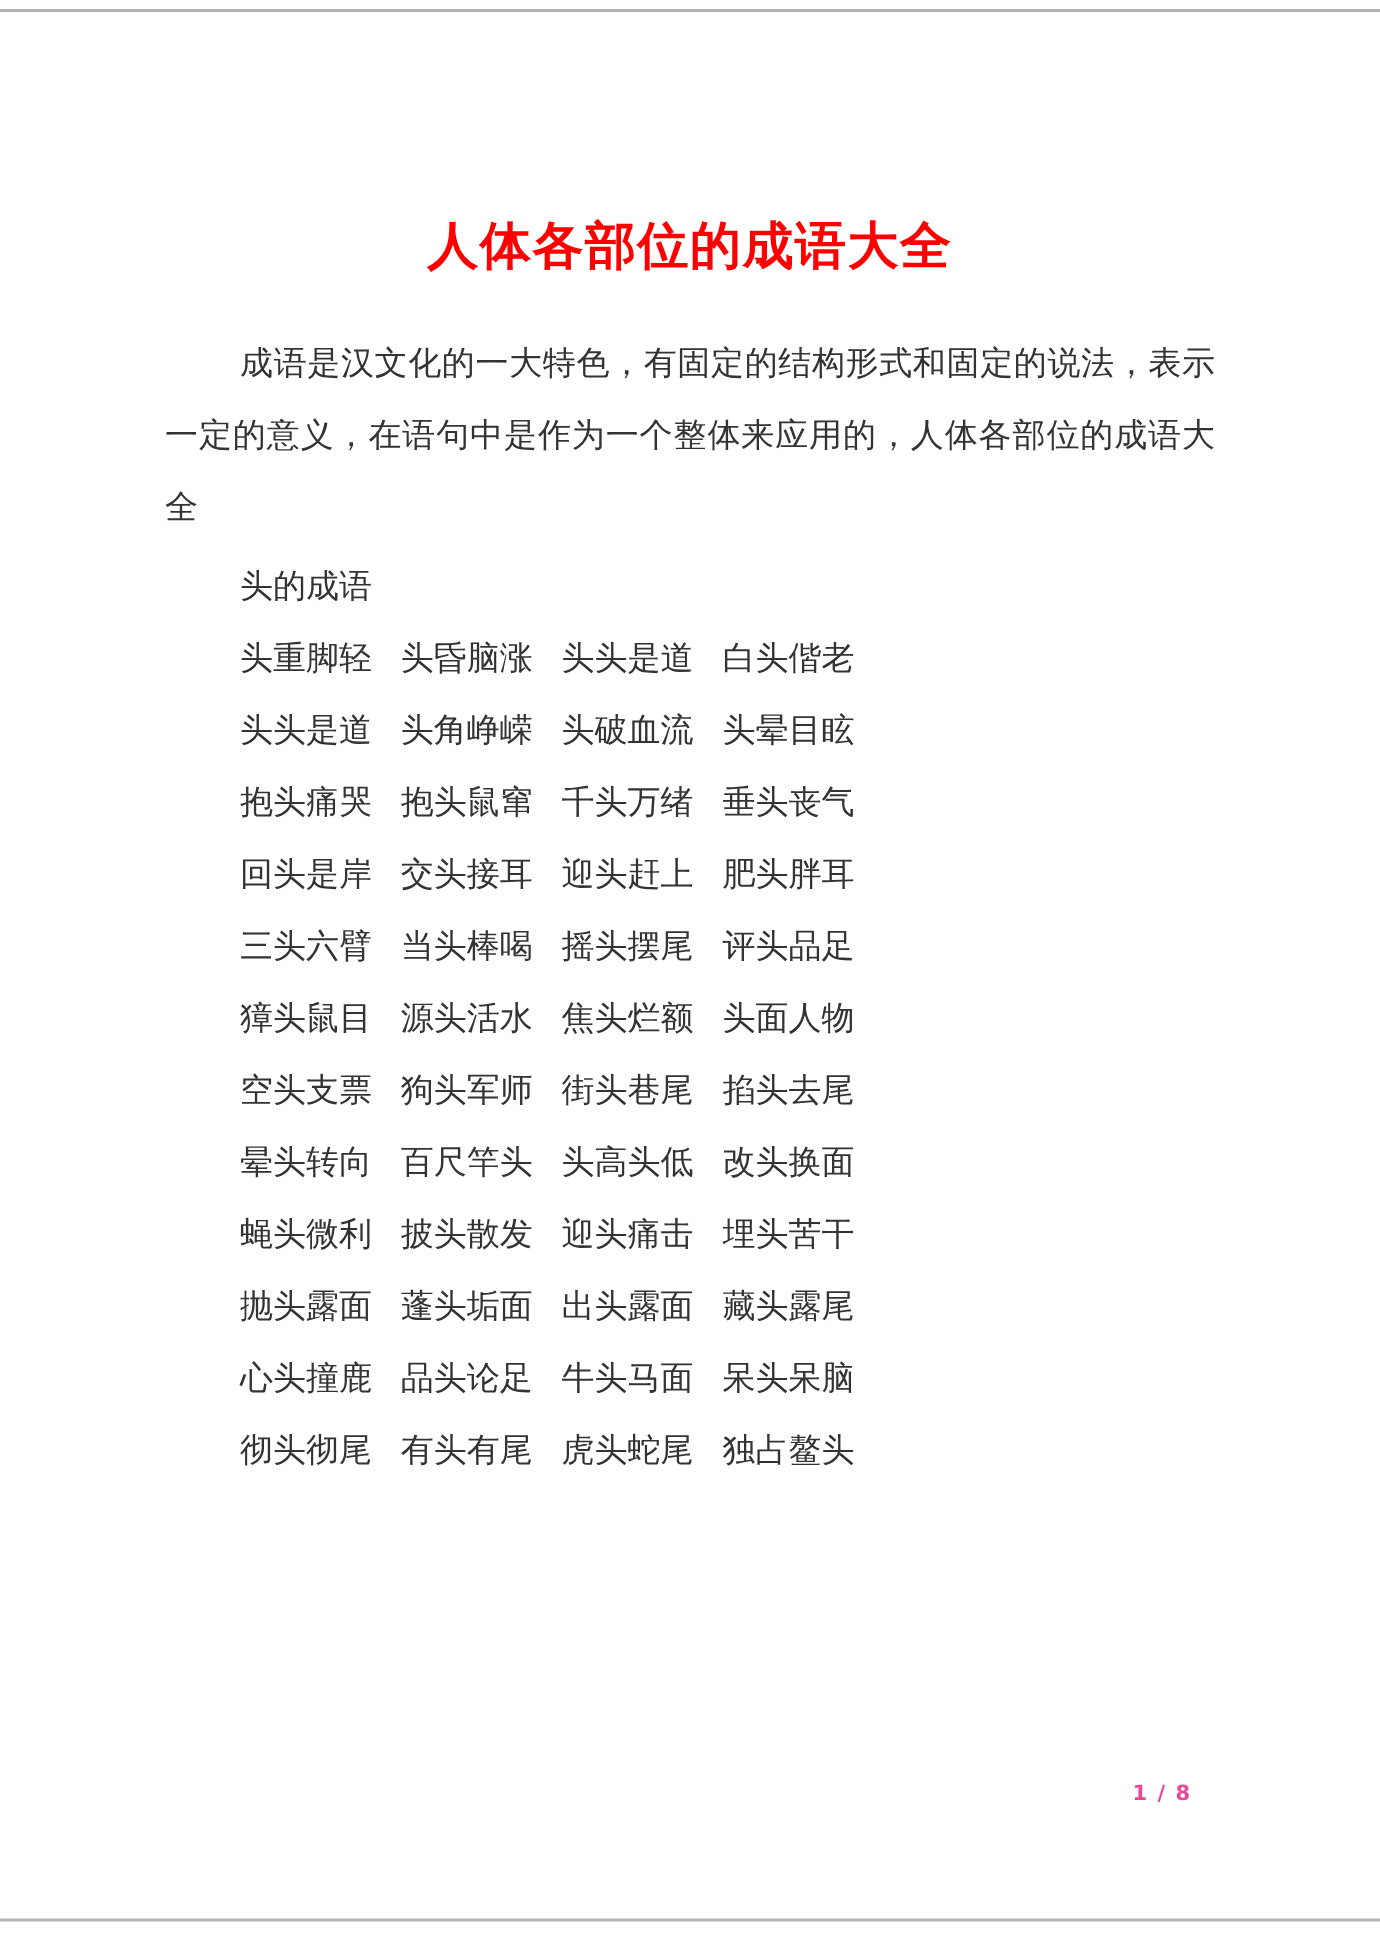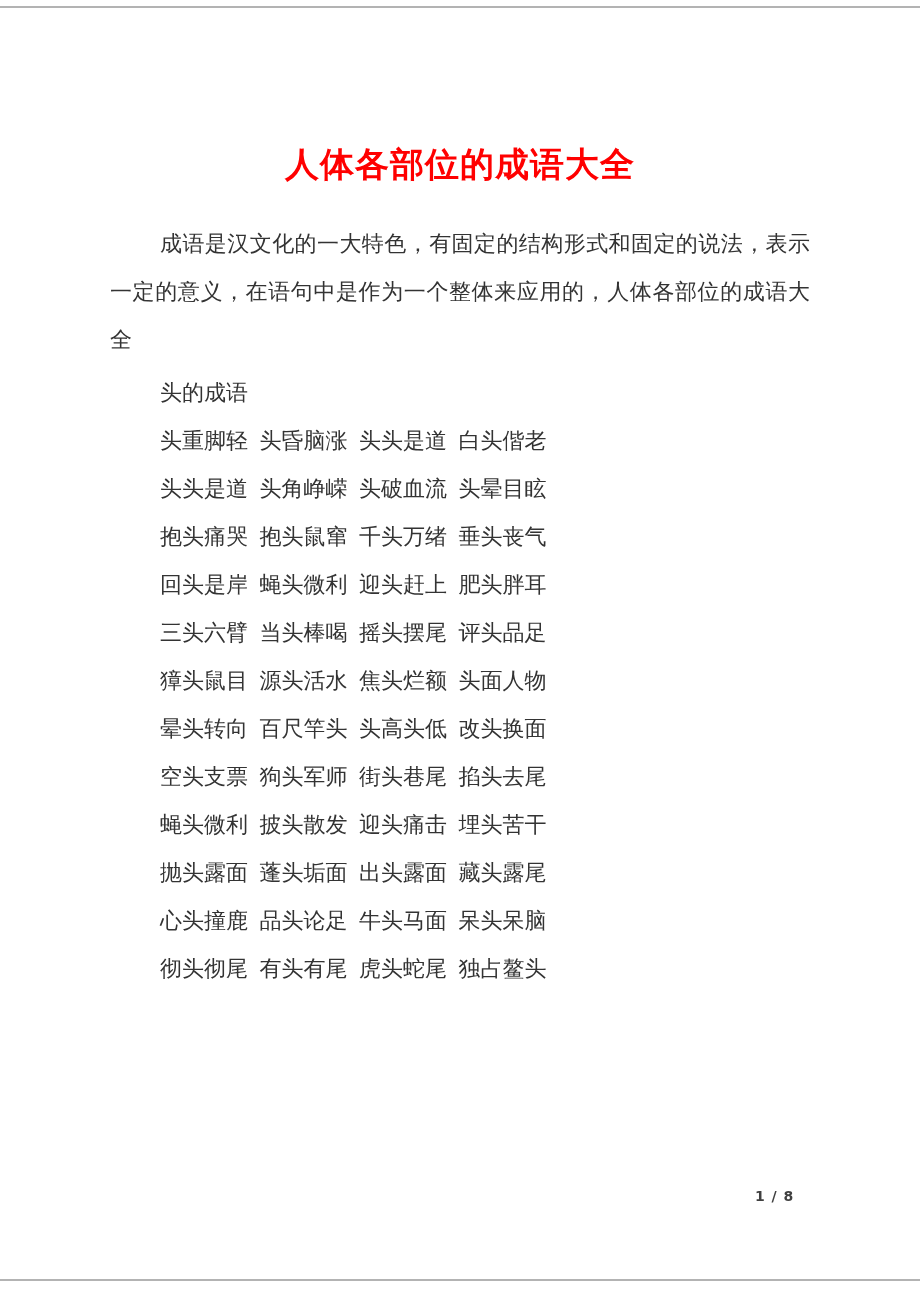--- a/index.html
+++ b/index.html
@@ -38,57 +38,57 @@
   }
 
   .body-text {
     margin-top: 32px;
     padding: 0 110px;
     font-size: 22px;
     line-height: 48px;
     color: #333333;
     text-align: justify;
   }
-  .body-text p { margin: 0; }
+  .body-text p { margin: 0; font-family: Liberation Mono, monospace; }
   .indent { text-indent: 50px; }
   .section-heading { margin-top: 5px !important; }
   .idiom-row { word-spacing: 6px; }
 
   .page-number {
     position: absolute;
     left: 755px;
     top: 1188px;
     font-family: "DejaVu Sans", sans-serif;
     font-size: 14px;
     font-weight: bold;
-    color: #404040;
+    color: #ec4899;
     letter-spacing: 1px;
   }
 </style>
 </head>
 <body>
 
 <div class="page">
 
   <div class="rule rule-top"></div>
 
   <h1 class="doc-title">人体各部位的成语大全</h1>
 
   <div class="body-text">
     <p class="indent">成语是汉文化的一大特色，有固定的结构形式和固定的说法，表示一定的意义，在语句中是作为一个整体来应用的，人体各部位的成语大全</p>
     <p class="indent section-heading">头的成语</p>
     <div id="idiom-list">
         <p class="indent idiom-row">头重脚轻 头昏脑涨 头头是道 白头偕老</p>
         <p class="indent idiom-row">头头是道 头角峥嵘 头破血流 头晕目眩</p>
         <p class="indent idiom-row">抱头痛哭 抱头鼠窜 千头万绪 垂头丧气</p>
-        <p class="indent idiom-row">回头是岸 蝇头微利 迎头赶上 肥头胖耳</p>
+        <p class="indent idiom-row">回头是岸 交头接耳 迎头赶上 肥头胖耳</p>
         <p class="indent idiom-row">三头六臂 当头棒喝 摇头摆尾 评头品足</p>
         <p class="indent idiom-row">獐头鼠目 源头活水 焦头烂额 头面人物</p>
+        <p class="indent idiom-row">空头支票 狗头军师 街头巷尾 掐头去尾</p>
         <p class="indent idiom-row">晕头转向 百尺竿头 头高头低 改头换面</p>
-        <p class="indent idiom-row">空头支票 狗头军师 街头巷尾 掐头去尾</p>
         <p class="indent idiom-row">蝇头微利 披头散发 迎头痛击 埋头苦干</p>
         <p class="indent idiom-row">抛头露面 蓬头垢面 出头露面 藏头露尾</p>
         <p class="indent idiom-row">心头撞鹿 品头论足 牛头马面 呆头呆脑</p>
         <p class="indent idiom-row">彻头彻尾 有头有尾 虎头蛇尾 独占鳌头</p>
       </div>
   </div>
 
   <div class="page-number">1 / 8</div>
 
   <div class="rule rule-bottom"></div>

